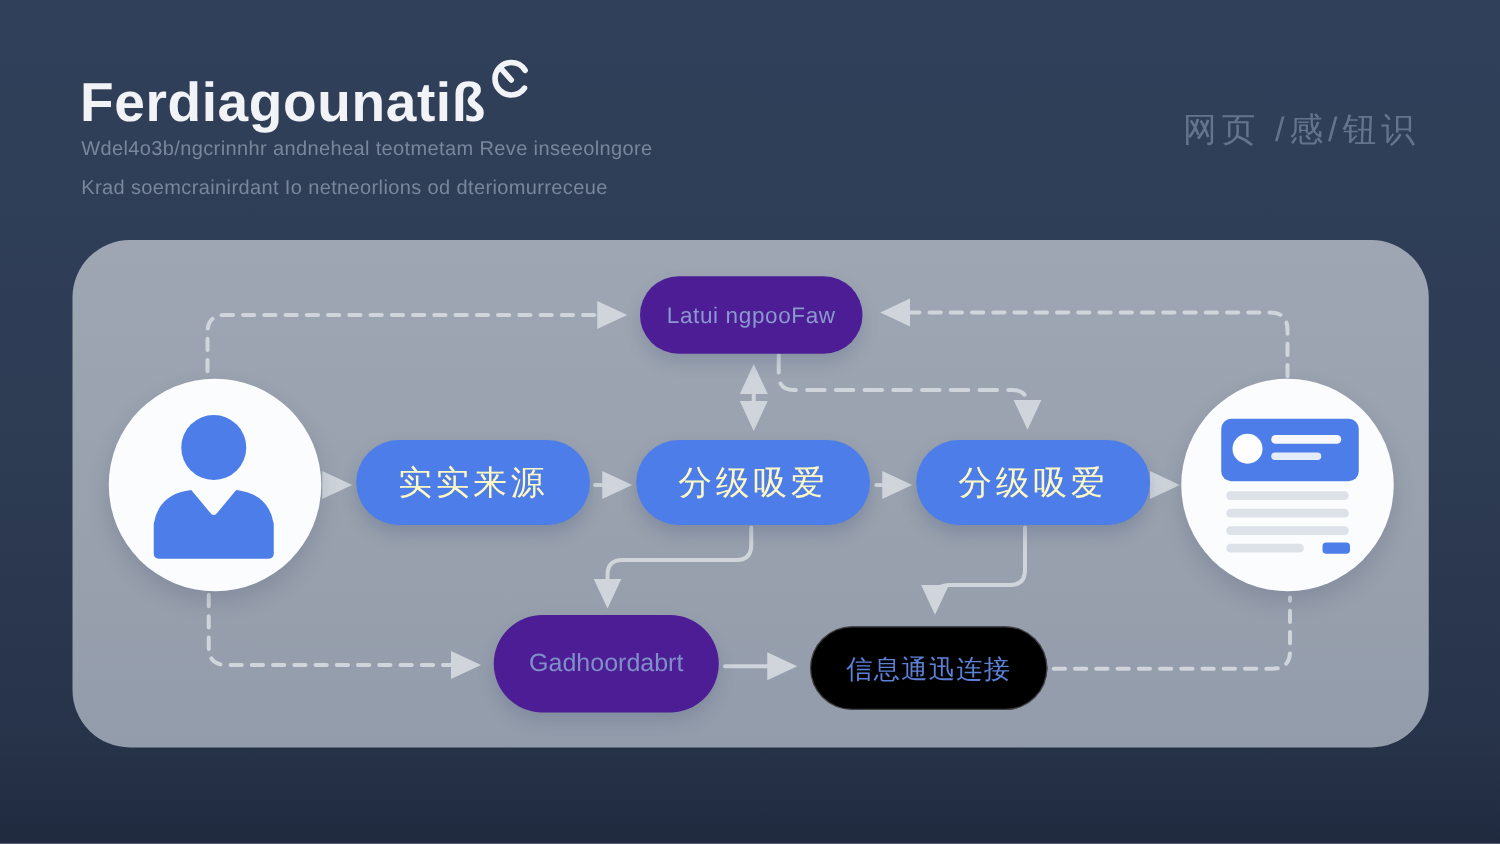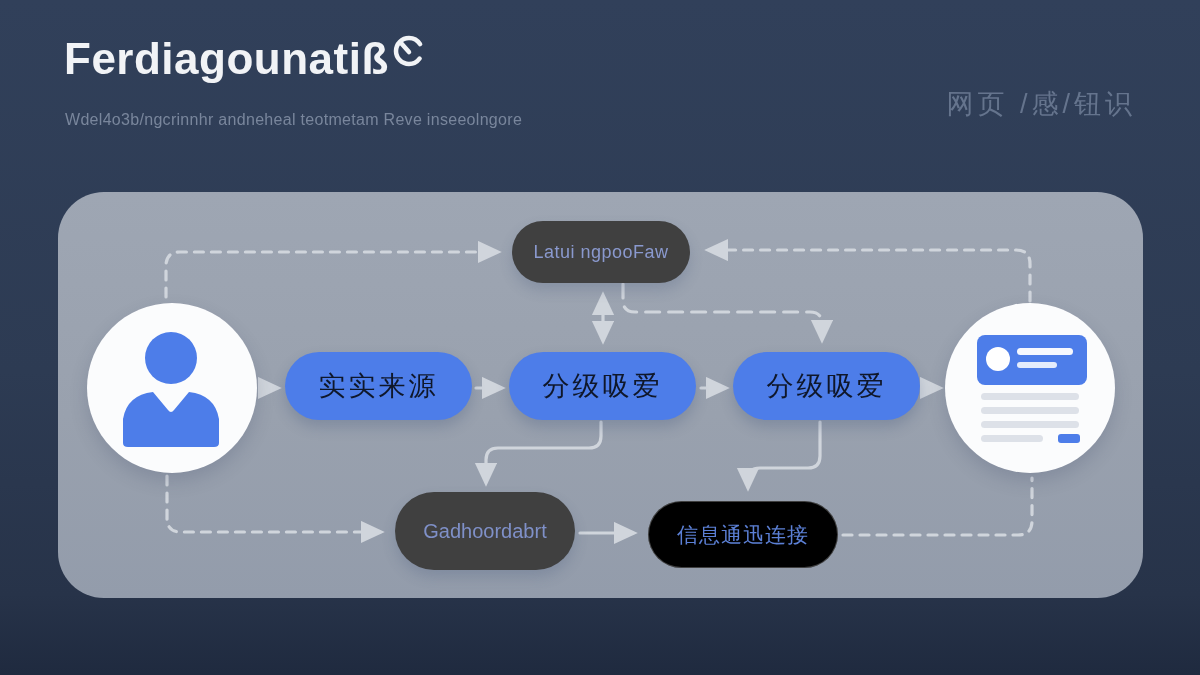--- a/index.html
+++ b/index.html
@@ -3,39 +3,39 @@
 <meta charset="utf-8">
 <style>
   html,body{margin:0;padding:0;}
   body{
     width:1200px;height:675px;overflow:hidden;position:relative;
     font-family:"Liberation Sans", sans-serif;
     background:linear-gradient(180deg,#31405a 0%,#2d3b53 55%,#273349 88%,#1f2a3f 100%);
   }
   
   .title-row{position:absolute;left:64px;top:34px;display:flex;align-items:center;gap:2px;}
-  .title{font-size:44px;font-weight:700;color:#f1f3f6;letter-spacing:.5px;white-space:nowrap;}
+  .title{font-size:44px;font-weight:700;color:#f1f3f6;letter-spacing:.5px;white-space:nowrap;margin-top:24px;}
   .gauge{margin-left:-2px;margin-top:-14px;}
   .subtitle{position:absolute;left:65px;top:104px;width:520px;
     font-size:16px;line-height:1.95;color:#79869c;letter-spacing:.3px;}
   .corner-label{position:absolute;right:64px;top:52px;
     font-size:27px;font-weight:400;color:#6f7e97;letter-spacing:4px;opacity:.85;white-space:nowrap;margin-top:34px;}
   
   .panel{position:absolute;left:58px;top:192px;width:1085px;height:406px;border-radius:46px;
     background:linear-gradient(180deg,#9ea6b3 0%,#99a1ae 55%,#939cab 100%);}
   
   svg.wires{position:absolute;left:0;top:0;pointer-events:none;}
   
   .node{position:absolute;display:flex;align-items:center;justify-content:center;white-space:nowrap;}
   .circle{width:170px;height:170px;border-radius:50%;background:#fbfcfd;
     box-shadow:0 8px 18px rgba(43,58,88,.18);}
-  .pill{height:68px;border-radius:34px;background:#4d7de9;color:#0f172a;
+  .pill{height:68px;border-radius:34px;background:#4d7de9;color:#fef9c3;
     font-size:27px;font-weight:500;letter-spacing:3px;
     box-shadow:0 7px 14px rgba(40,62,110,.22);}
-  .white-pill{background:#404040;box-shadow:0 7px 14px rgba(50,70,110,.20);}
+  .white-pill{background:#4c1d95;box-shadow:0 7px 14px rgba(50,70,110,.20);}
   .top-node{left:512px;top:221px;width:178px;height:62px;border-radius:31px;
     font-size:18px;font-weight:500;color:#8a99ce;letter-spacing:.5px;}
   .bl-node{left:395px;top:492px;width:180px;height:78px;border-radius:39px;
     font-size:20px;font-weight:500;color:#7f90c8;}
   .br-node{left:648px;top:501px;width:190px;height:67px;border-radius:34px;
     background:#000000;font-size:21px;font-weight:500;color:#5c80d6;letter-spacing:1px;
     box-shadow:inset 0 0 0 1px rgba(255,255,255,.25);}
   .p1{left:285px;top:352px;width:187px;}
   .p2{left:509px;top:352px;width:187px;}
   .p3{left:733px;top:352px;width:187px;}
@@ -49,20 +49,21 @@
   <span class="title">Ferdiagounatiß</span>
   <span class="gauge">
     <svg width="38" height="38" viewBox="0 0 38 38">
       <circle cx="20" cy="20" r="13" fill="none" stroke="#f1f3f6" stroke-width="4.5" stroke-dasharray="66 16" stroke-dashoffset="-8" stroke-linecap="round"></circle>
       <path d="M20 21 L12 12" stroke="#f1f3f6" stroke-width="4.5" stroke-linecap="round" fill="none"></path>
     </svg>
   </span>
 </div>
 <div class="subtitle">
   <div>Wdel4o3b/ngcrinnhr andneheal teotmetam Reve inseeolngore</div>
+  <div>Krad soemcrainirdant Io netneorlions od dteriomurreceue</div>
 </div>
 <div class="corner-label">网页 /感/钮识</div>
 
 <div class="panel"></div>
 
 <svg class="wires" width="1200" height="675" viewBox="0 0 1200 675">
   <defs>
     <marker id="arr" viewBox="0 0 8 8" markerWidth="8" markerHeight="8" refX="6" refY="3.5" orient="auto-start-reverse">
       <path d="M0,0 L7.5,3.5 L0,7 Z" fill="#d0d5dc"></path>
     </marker>

